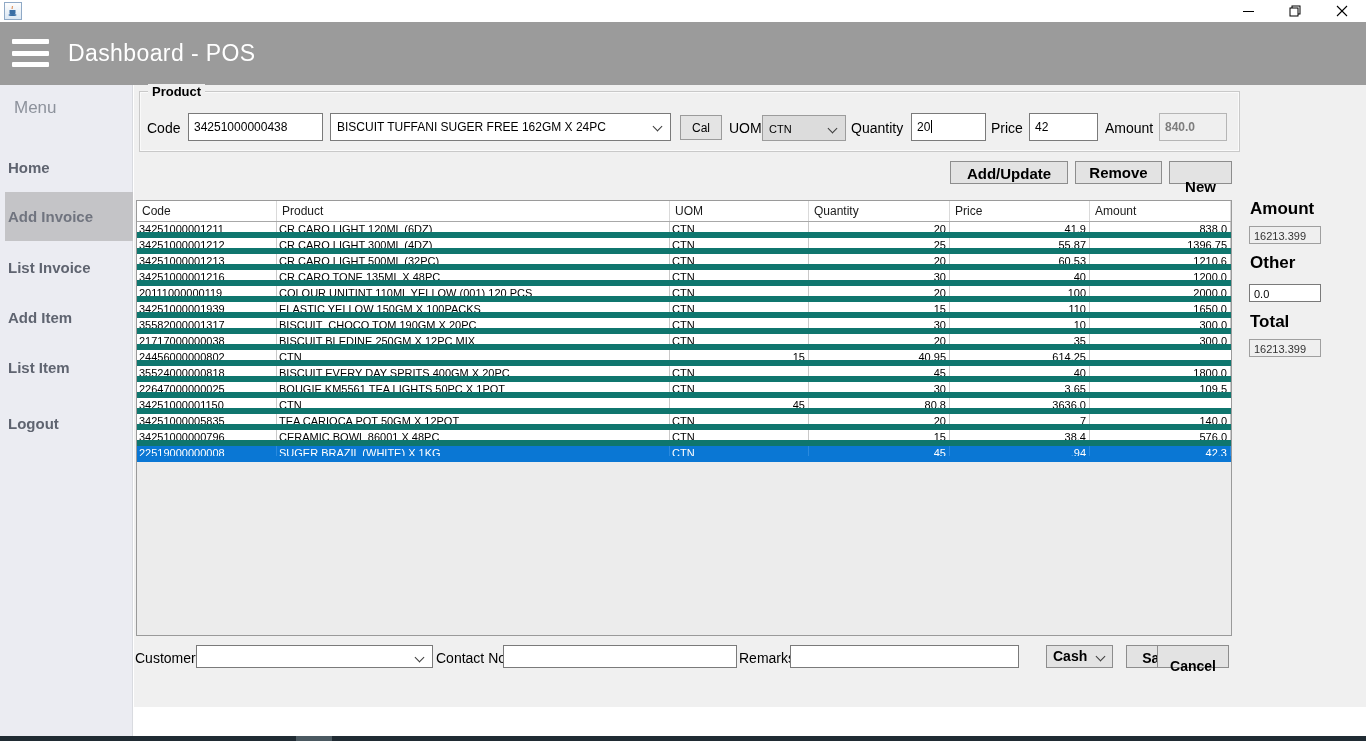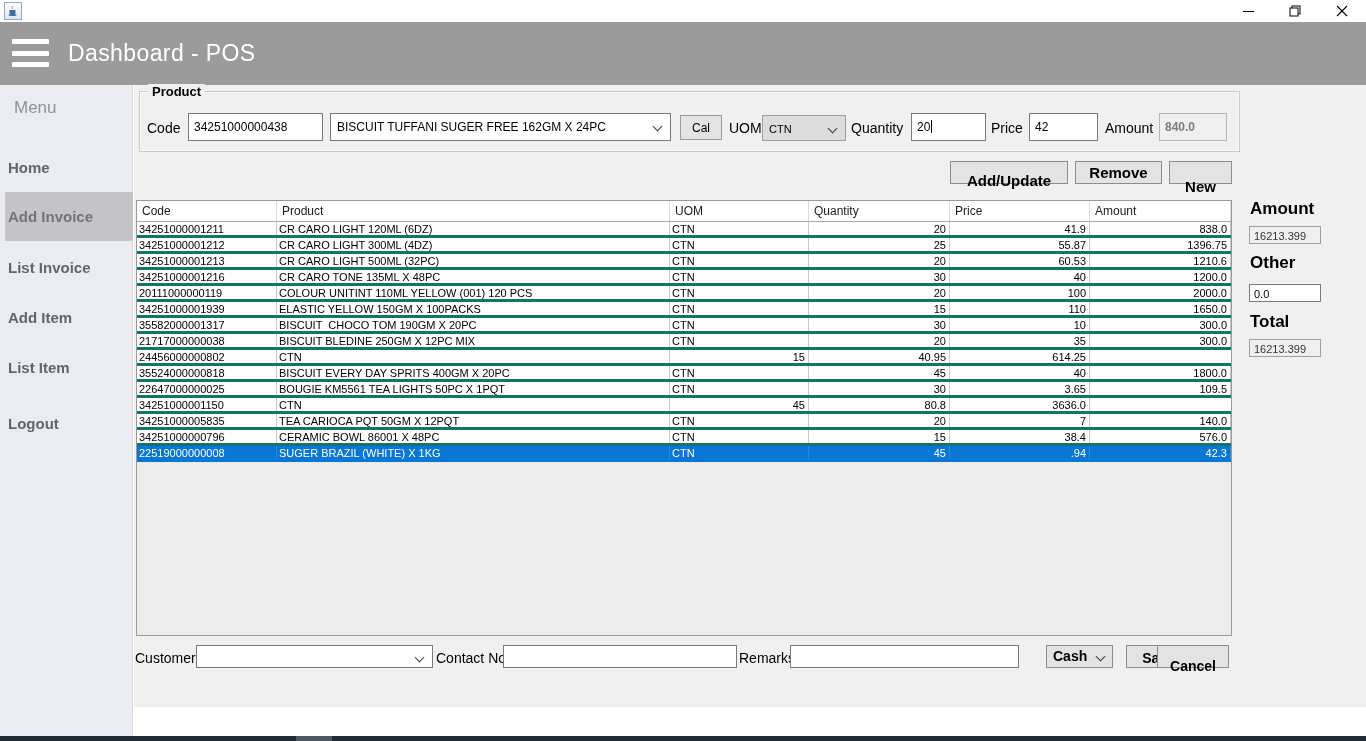--- a/index.html
+++ b/index.html
@@ -50,30 +50,30 @@
   .f-code { left:188px; top:113px; width:135px; height:28px; }
   .f-product { left:330px; top:113px; width:341px; height:28px; }
   .btn-cal { position:absolute; left:680px; top:115px; width:42px; height:25px; background:#e4e4e4; border:1px solid #9b9b9b; font-size:12px; text-align:center; padding-top:5px; cursor:default; }
   .f-uom { left:762px; top:115px; width:84px; height:26px; font-size:11px; padding-top:7px; }
   .f-qty { left:911px; top:113px; width:75px; height:28px; }
   .f-price { left:1029px; top:113px; width:69px; height:28px; }
   .f-amt { left:1159px; top:113px; width:68px; height:28px; background:#efefef; border-color:#b5b5b5; color:#7d7d7d; font-weight:bold; }
 
   
   .btn { position:absolute; background:#e3e3e3; border:1px solid #8d8d8d; font-weight:bold; font-size:15px; color:#000; text-align:center; cursor:default; font-family:"Liberation Sans", sans-serif; }
-  .btn-addupdate { left:950px; top:161px; width:118px; height:23px; padding-top:10px; }
+  .btn-addupdate { left:950px; top:161px; width:118px; height:23px; padding-top:3px; }
   .btn-remove { left:1075px; top:161px; width:87px; height:23px; padding-top:2px; }
   .btn-new { left:1169px; top:161px; width:63px; height:23px; padding-top:16px; }
 
   
   .table-wrap { position:absolute; left:136px; top:200px; width:1096px; height:436px; background:#ececec; border:1px solid #9a9a9a; overflow:hidden; }
   .tgrid { display:grid; grid-template-columns:140px 393px 139px 141px 140px 141px; }
   .thead { background:#ffffff; height:21px; border-bottom:1px solid #a8a8a8; }
   .hcell { font-size:12px; color:#1a1a1a; padding:3px 4px 0 5px; border-right:1px solid #dadada; white-space:pre; overflow:hidden; }
-  .trow { background:#ffffff; height:16px; border-bottom:3px solid #0f766e; cursor:default; }
+  .trow { background:#ffffff; height:16px; border-bottom:6px solid #0f766e; cursor:default; }
   .tcell { font-size:11px; line-height:15px; padding:0 3px 0 2px; border-right:1px solid #c9c9c9; white-space:pre; overflow:hidden; color:#000; }
   .tcell.c3, .tcell.c4, .tcell.c5 { text-align:right; }
   .trow.selected { background:#0a77d4; border-bottom-color:#0a77d4; }
   .trow.selected .tcell { color:#ffffff; border-right-color:#2a8ade; }
 
   
   .tot-label { position:absolute; font-size:17px; font-weight:bold; color:#000; }
   .tl-amount { left:1250px; top:199px; } .tl-other { left:1250px; top:253px; } .tl-total { left:1250px; top:312px; }
   .tot-field { position:absolute; width:72px; height:18px; font-size:11px; padding:3px 0 0 4px; background:#efefef; border:1px solid #9f9f9f; color:#333; }
   .tf-amount { left:1249px; top:226px; } .tf-total { left:1249px; top:339px; }

